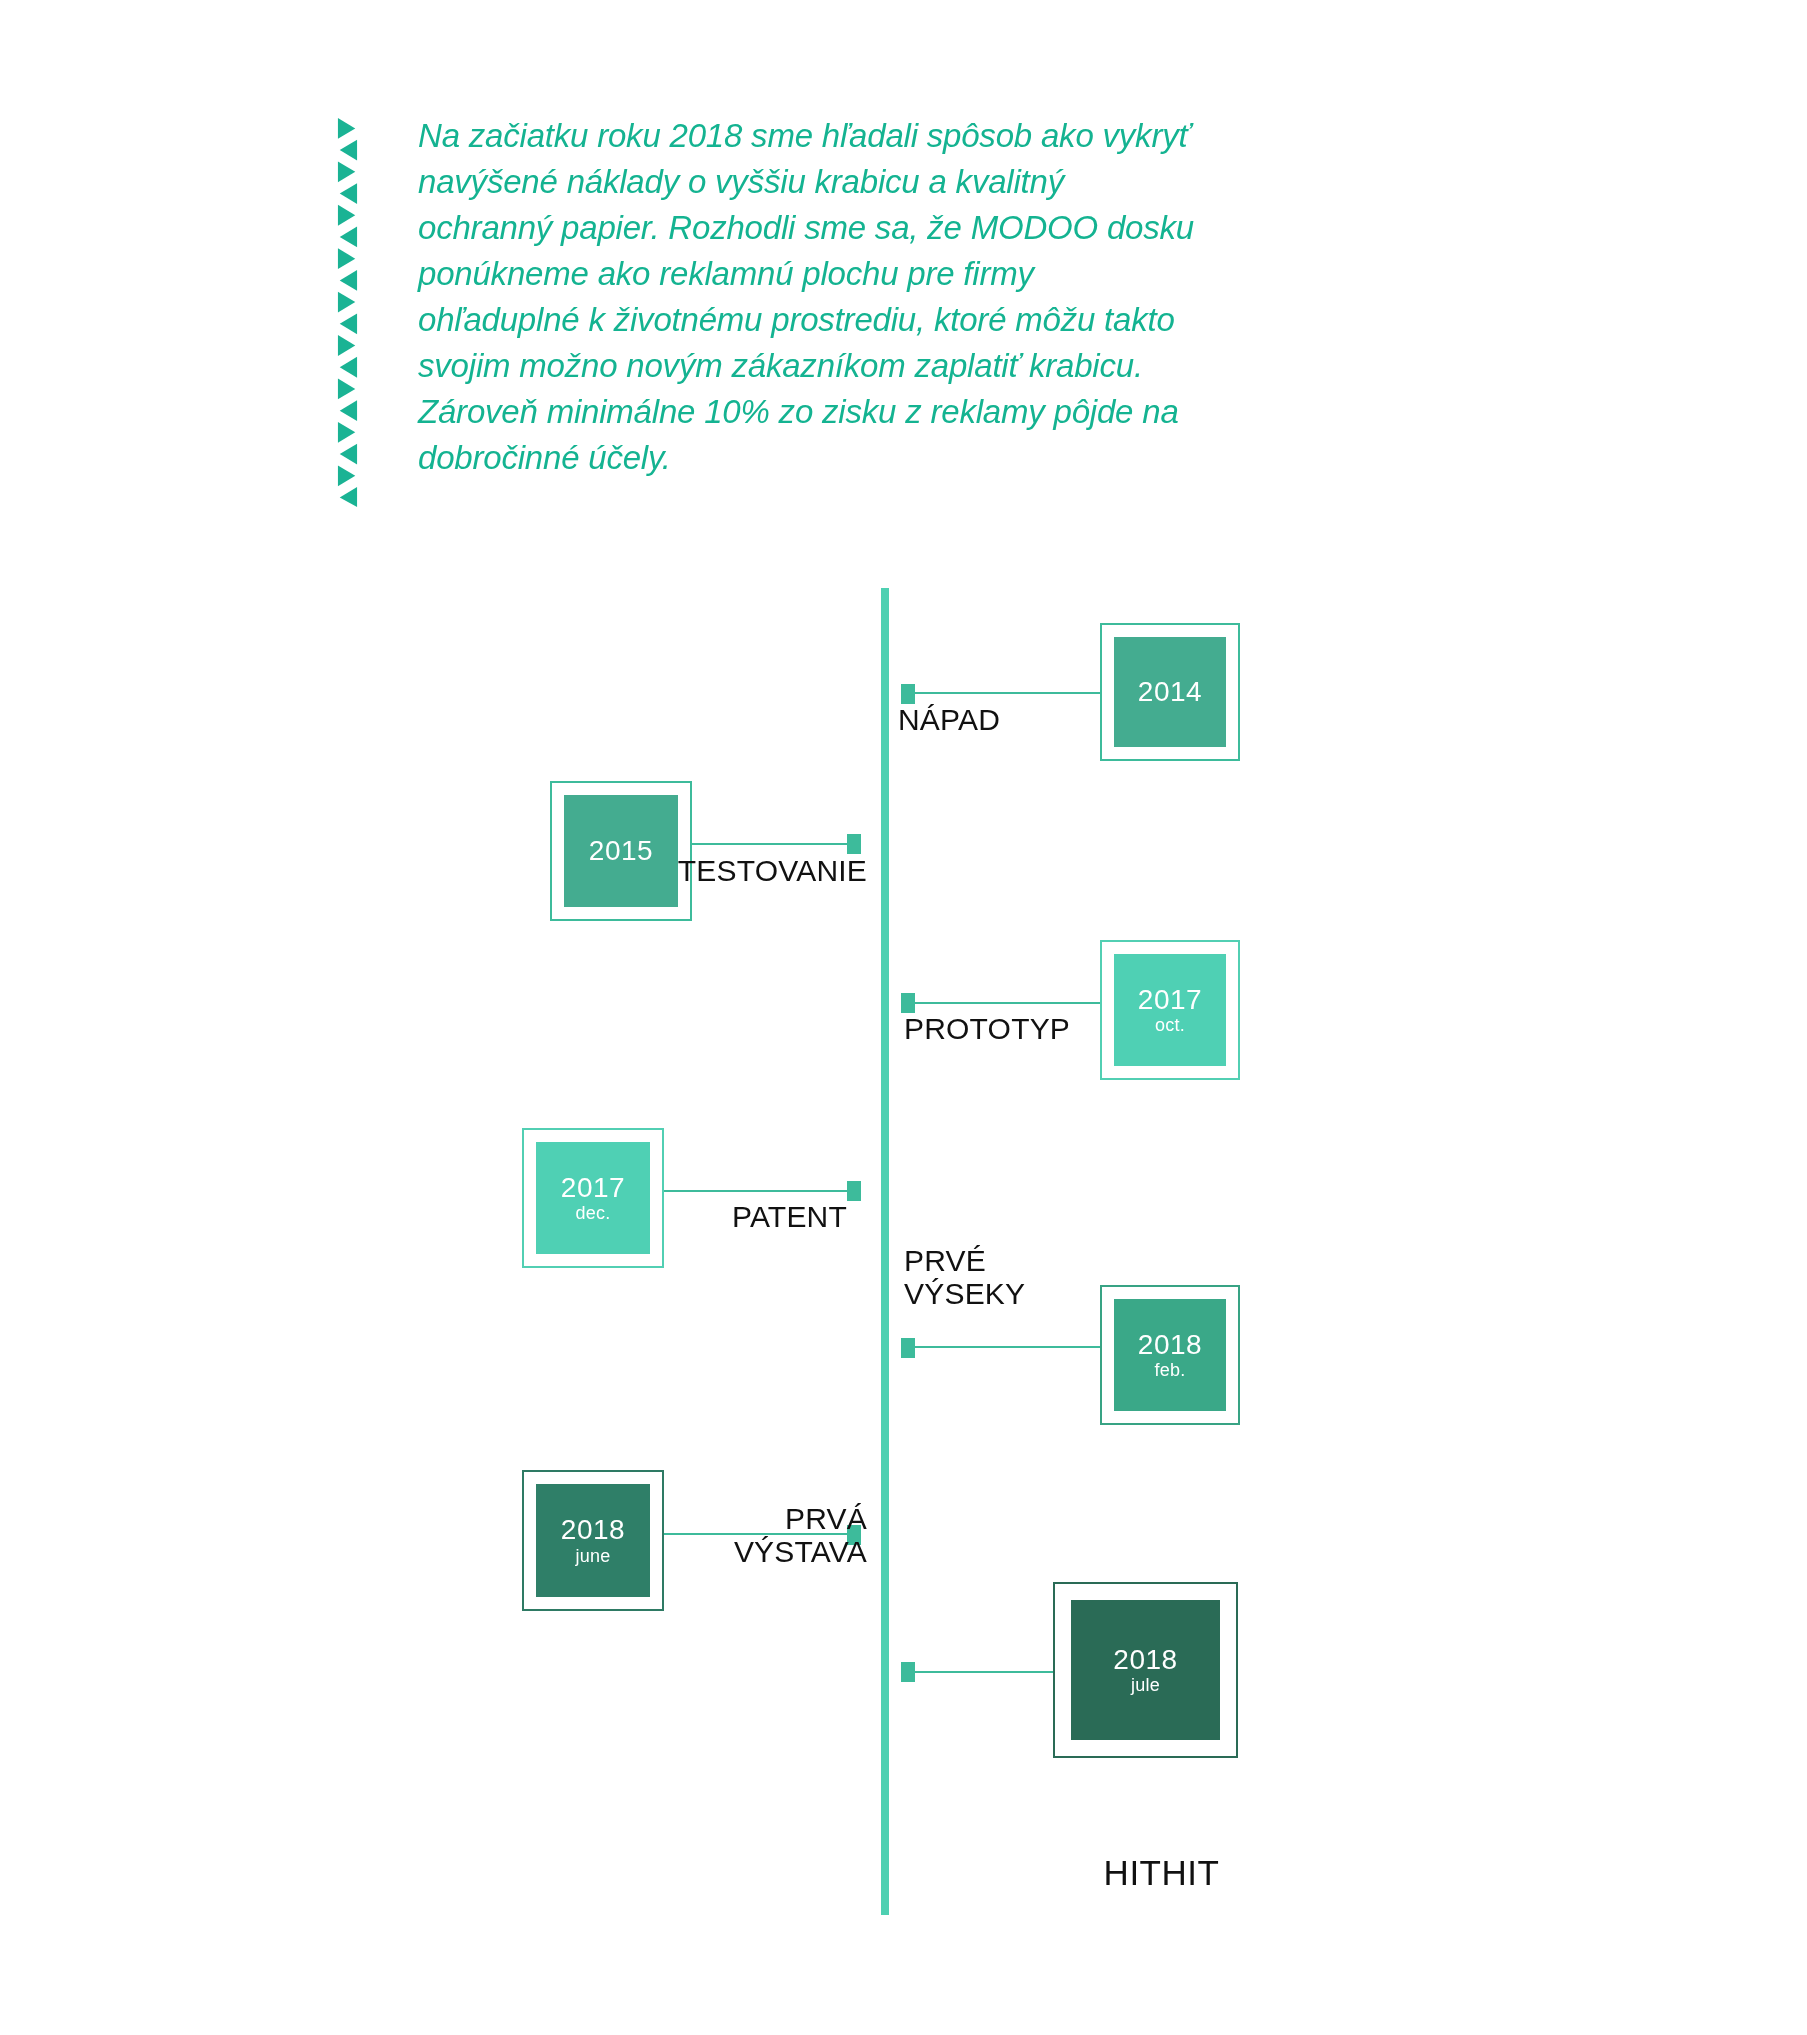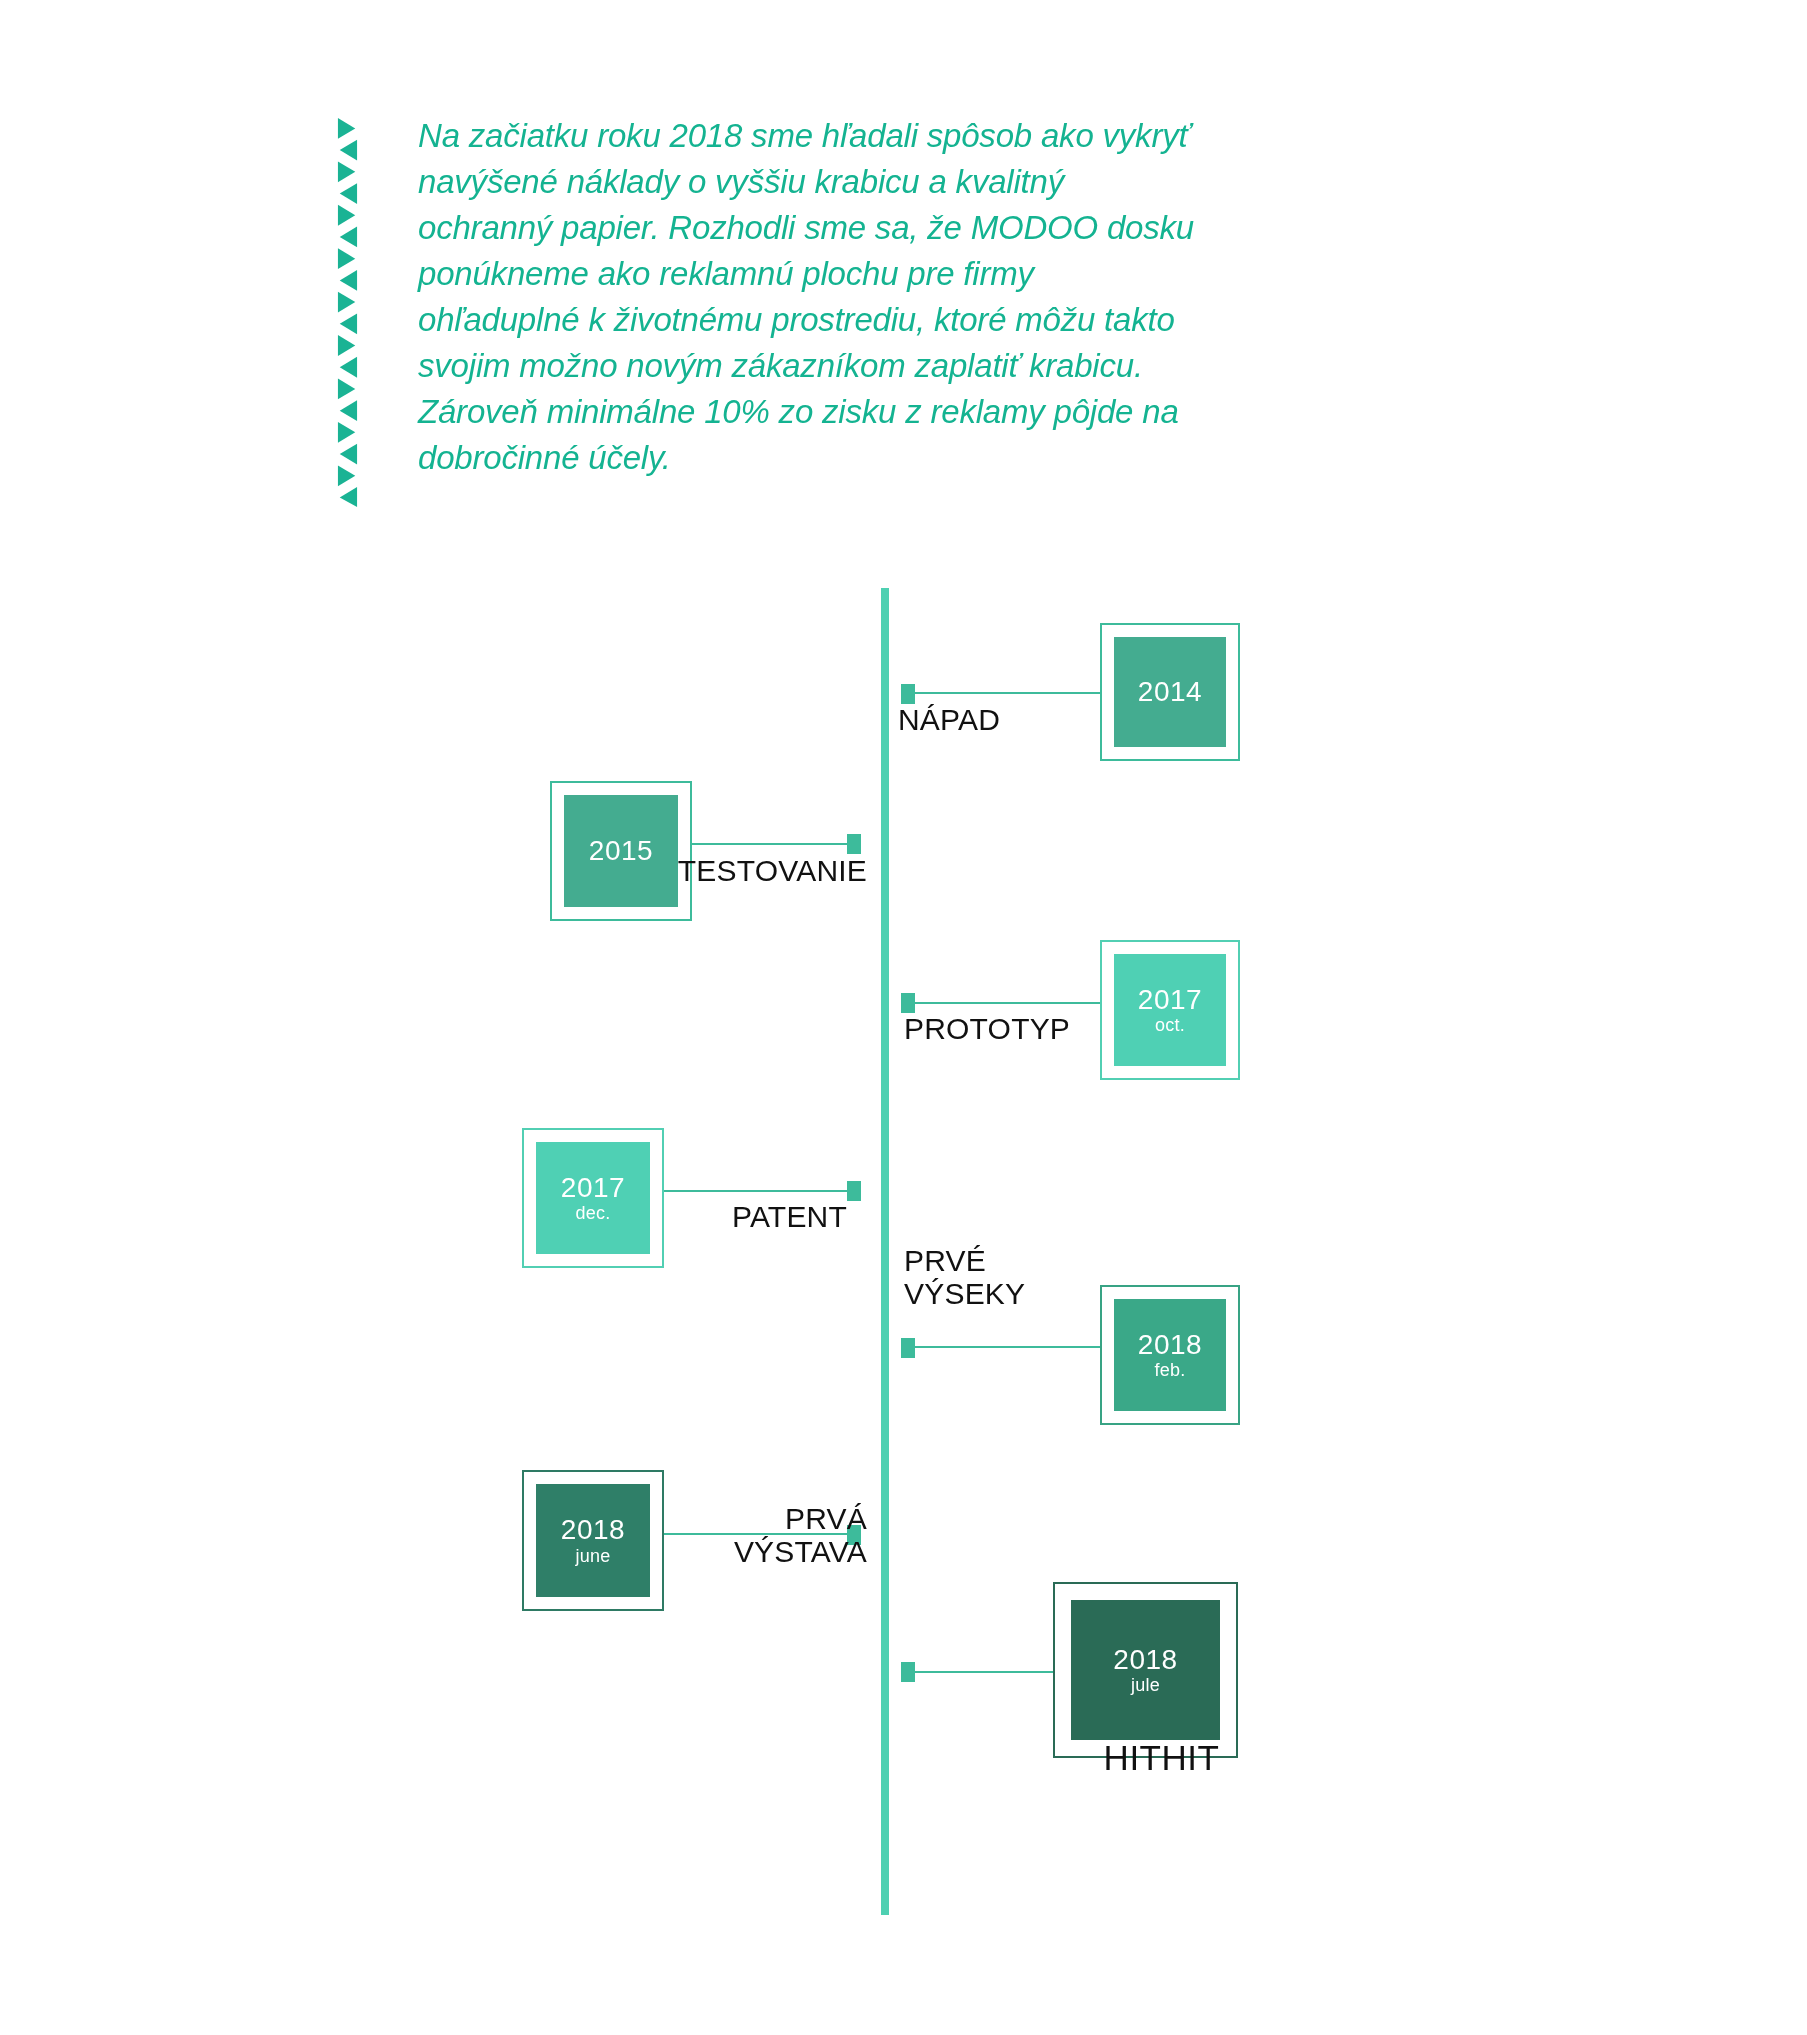--- a/index.html
+++ b/index.html
@@ -261,17 +261,17 @@
 
   <div class="timeline-entry">
     <div class="spine-dot" style="left:901px; top:1662px;"></div>
     <div class="connector-line" style="left:915px; top:1671px; width:140px;"></div>
     <div class="year-card" style="left:1053px; top:1582px; width:185px; height:176px; border:2.3px solid #2a6b56; padding:16.3px;">
       <div class="year-card-inner" style="width:100%; height:100%; background:#2a6b56;">
         <span class="year-card-year">2018</span>
         <span class="year-card-month">jule</span>
       </div>
     </div>
-    <div id="hithit-caption" style="left:1071px; top:1738px; width:181px; text-align:center;">HITHIT</div>
+    <div id="hithit-caption" style="left:1071px; top:1853px; width:181px; text-align:center;">HITHIT</div>
   </div>
 
 </div>
 
 
 </body></html>

